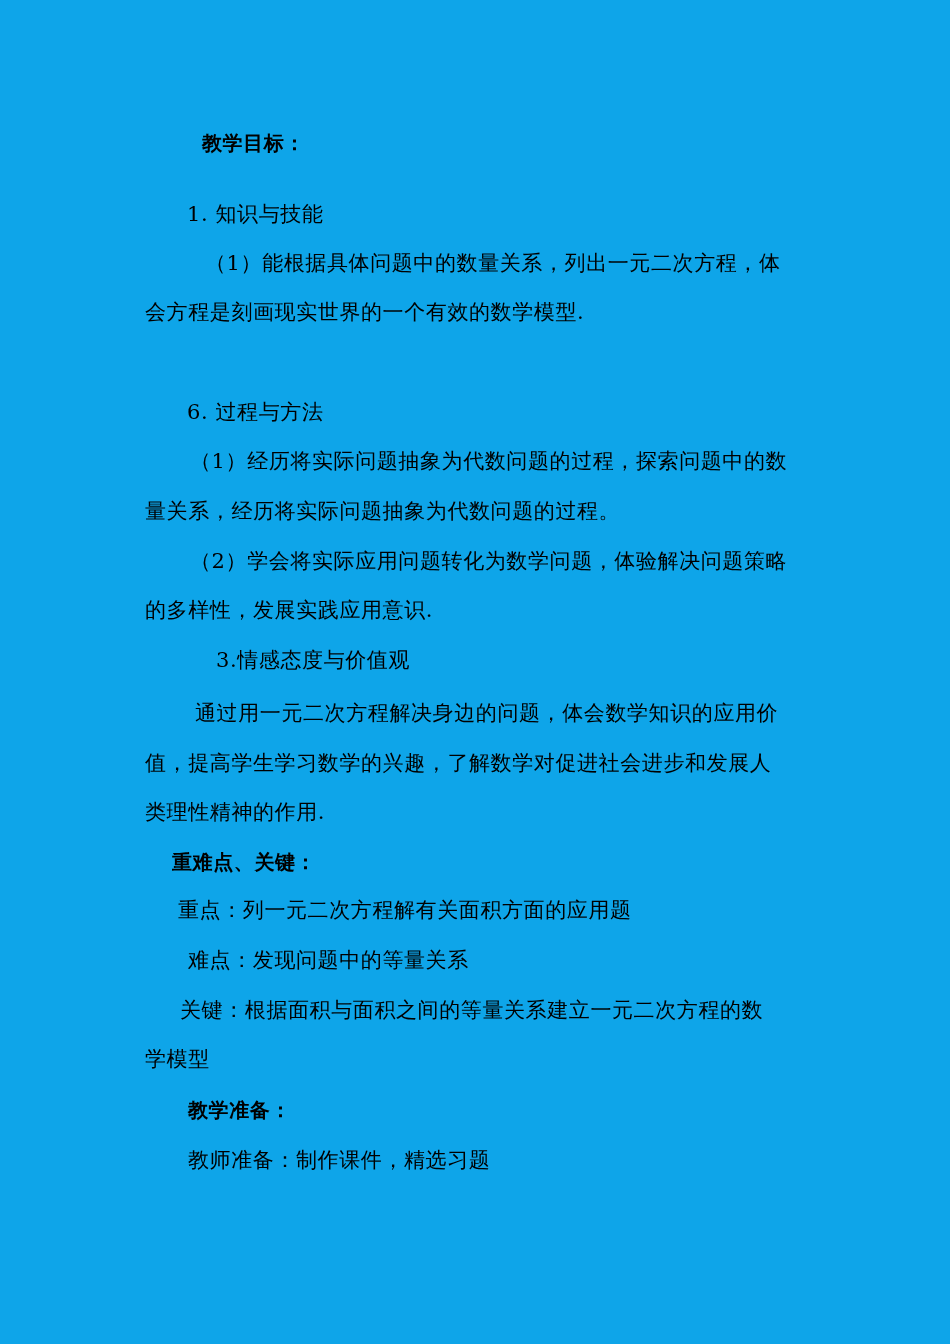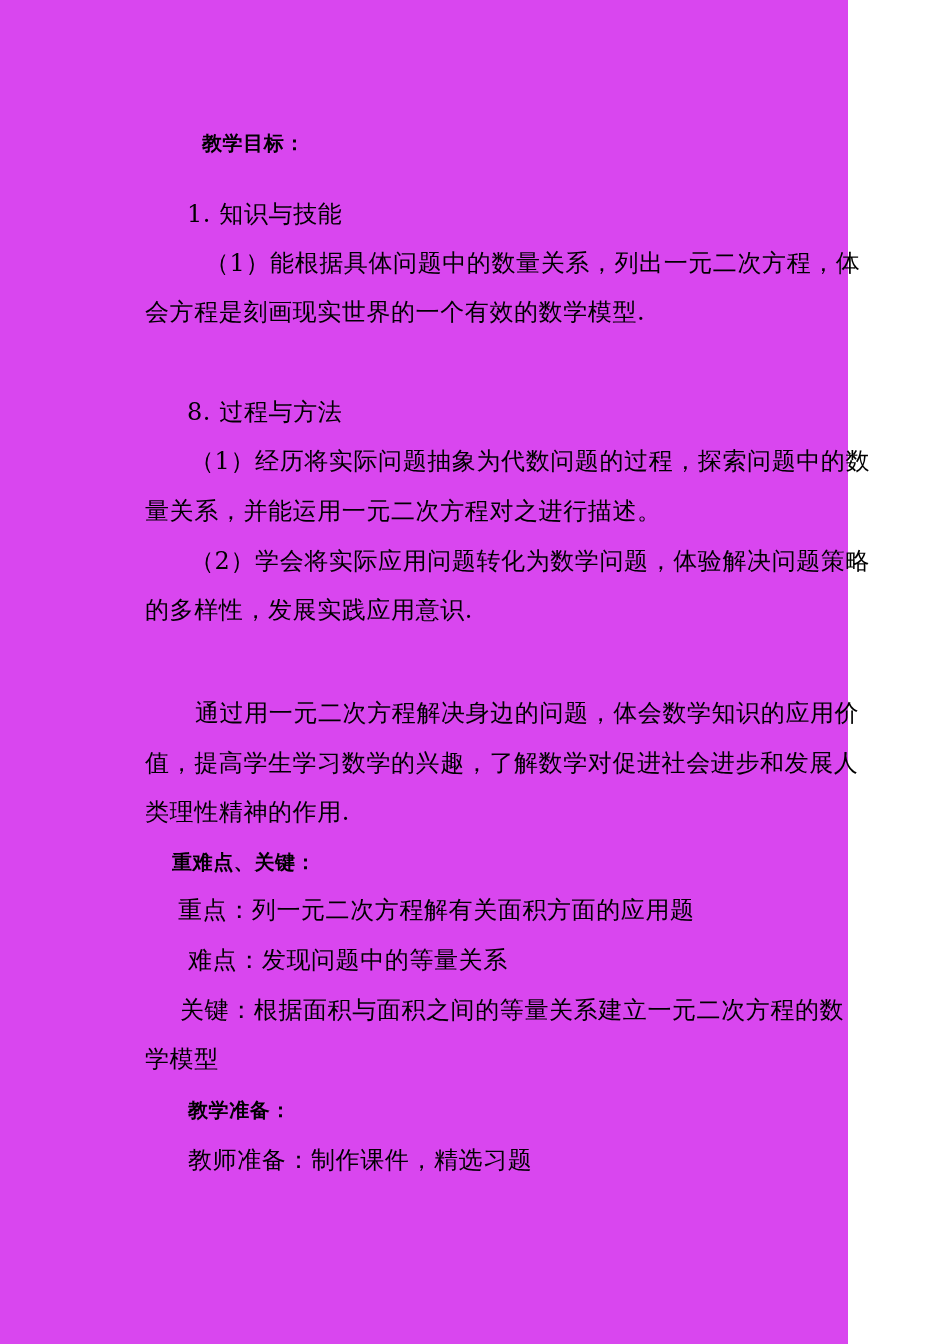--- a/index.html
+++ b/index.html
@@ -11,27 +11,27 @@
       width: 950px;
       height: 1344px;
       position: relative;
       overflow: hidden;
       font-family: "DejaVu Serif", "Liberation Serif", serif;
       color: #000000;
     }
     .page {
       position: absolute;
       left: 0; top: 0;
-      width: 848px;
+      width: 950px;
       height: 1344px;
-      background: #d946ef;
+      background: #0ea5e9;
     }
     .line {
       position: absolute;
-      font-size: 24px;
+      font-size: 21px;
       line-height: 28px;
       white-space: nowrap;
       letter-spacing: 0.6px;
     }
     .bold {
       font-weight: bold;
       font-family: "DejaVu Sans", "Liberation Sans", sans-serif;
       font-size: 20px;
     }
   </style>
@@ -39,26 +39,27 @@
 <body>
 
 <div class="page">
 
   <div class="line bold" style="left:202px; top:129px;">教学目标：</div>
 
   <div class="line" style="left:187px; top:200px;">1. 知识与技能</div>
   <div class="line" style="left:205px; top:249px;">（1）能根据具体问题中的数量关系，列出一元二次方程，体</div>
   <div class="line" style="left:145px; top:298px;">会方程是刻画现实世界的一个有效的数学模型.</div>
 
-  <div class="line" style="left:187px; top:398px;">8. 过程与方法</div>
+  <div class="line" style="left:187px; top:398px;">6. 过程与方法</div>
   <div class="line" style="left:190px; top:447px;text-align:center;">（1）经历将实际问题抽象为代数问题的过程，探索问题中的数</div>
-  <div class="line" style="left:145px; top:497px;">量关系，并能运用一元二次方程对之进行描述。</div>
+  <div class="line" style="left:145px; top:497px;">量关系，经历将实际问题抽象为代数问题的过程。</div>
   <div class="line" style="left:190px; top:547px;text-align:center;">（2）学会将实际应用问题转化为数学问题，体验解决问题策略</div>
   <div class="line" style="left:145px; top:596px;">的多样性，发展实践应用意识.</div>
 
+  <div class="line" style="left:216px; top:646px;">3.情感态度与价值观</div>
   <div class="line" style="left:145px; top:749px;">值，提高学生学习数学的兴趣，了解数学对促进社会进步和发展人</div>
   <div class="line" style="left:195px; top:699px;">通过用一元二次方程解决身边的问题，体会数学知识的应用价</div>
   <div class="line" style="left:145px; top:798px;">类理性精神的作用.</div>
 
   <div class="line bold" style="left:172px; top:848px;">重难点、关键：</div>
   <div class="line" style="left:178px; top:896px;">重点：列一元二次方程解有关面积方面的应用题</div>
   <div class="line" style="left:188px; top:946px;">难点：发现问题中的等量关系</div>
   <div class="line" style="left:180px; top:996px;">关键：根据面积与面积之间的等量关系建立一元二次方程的数</div>
   <div class="line" style="left:145px; top:1045px;">学模型</div>
 

